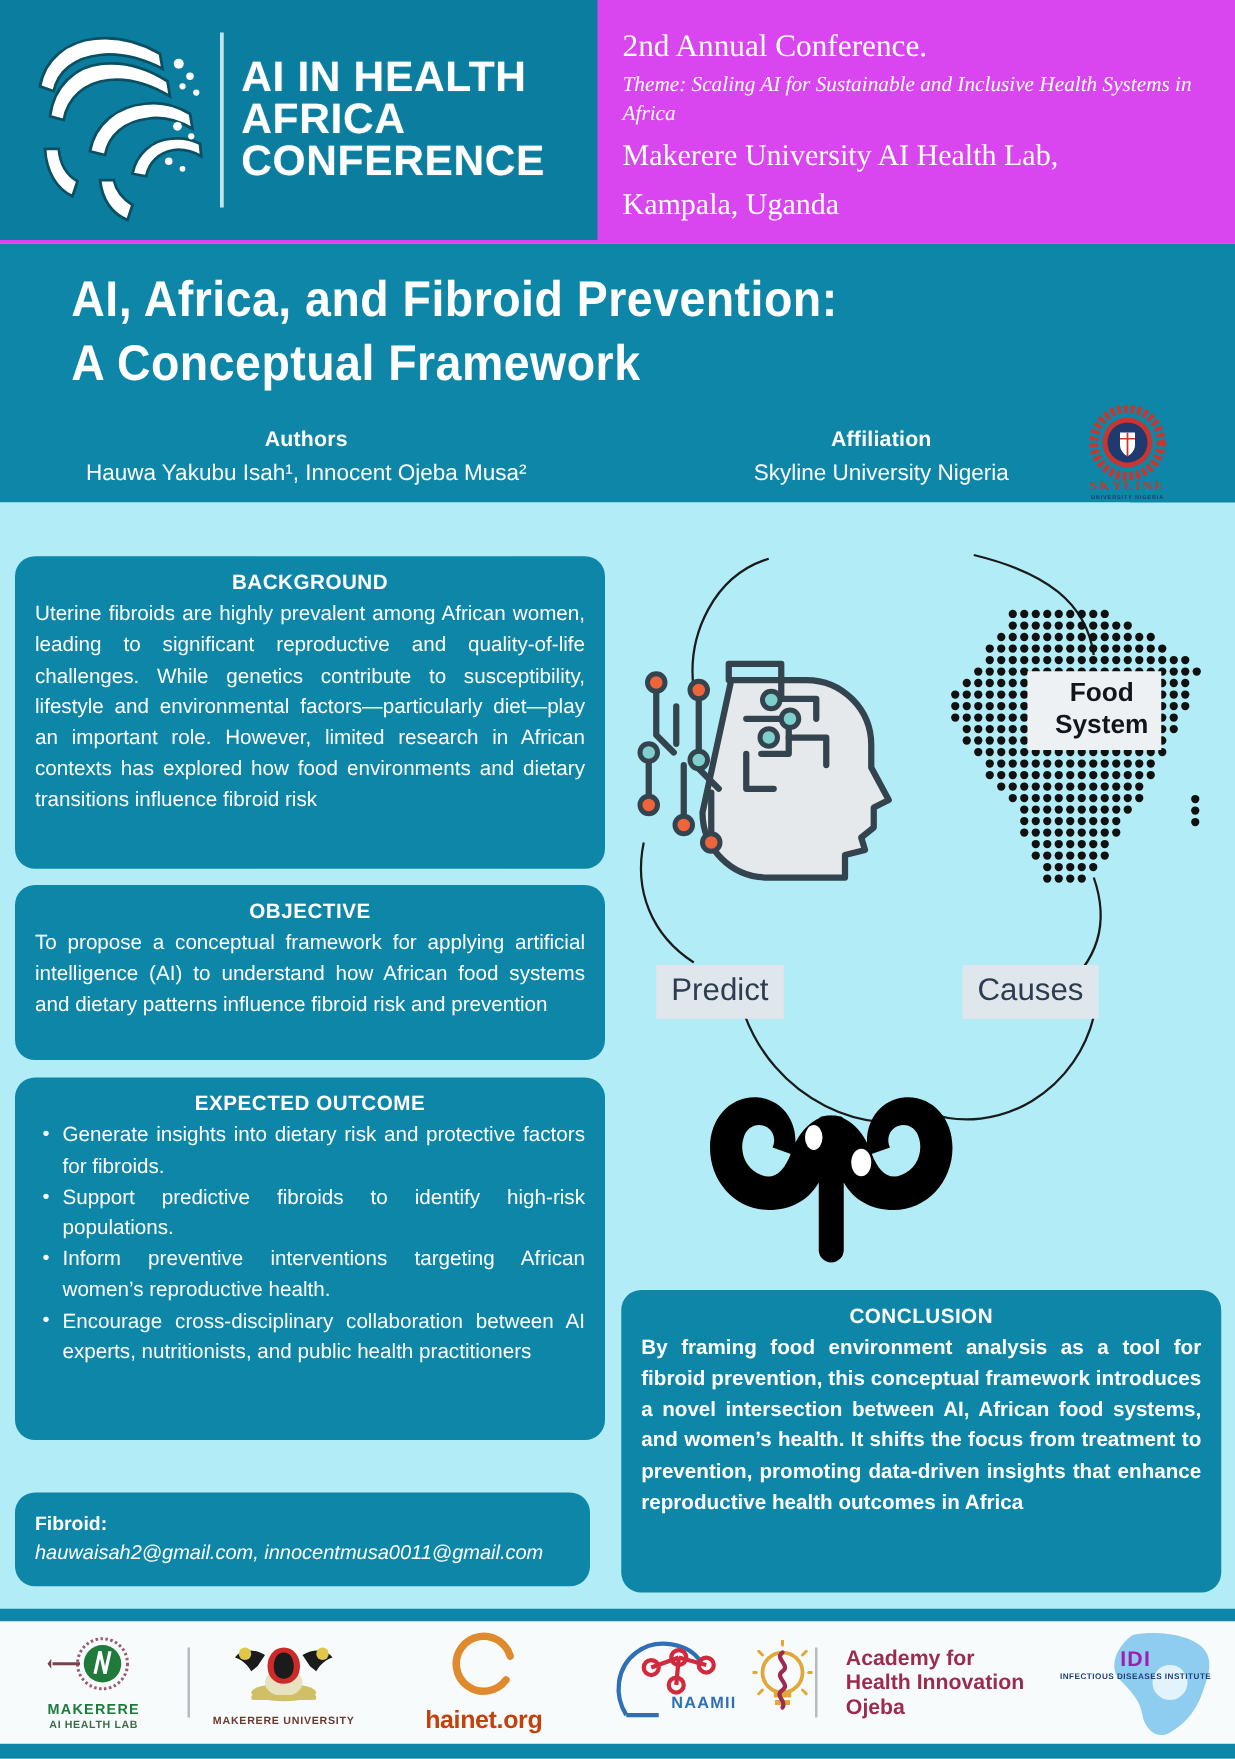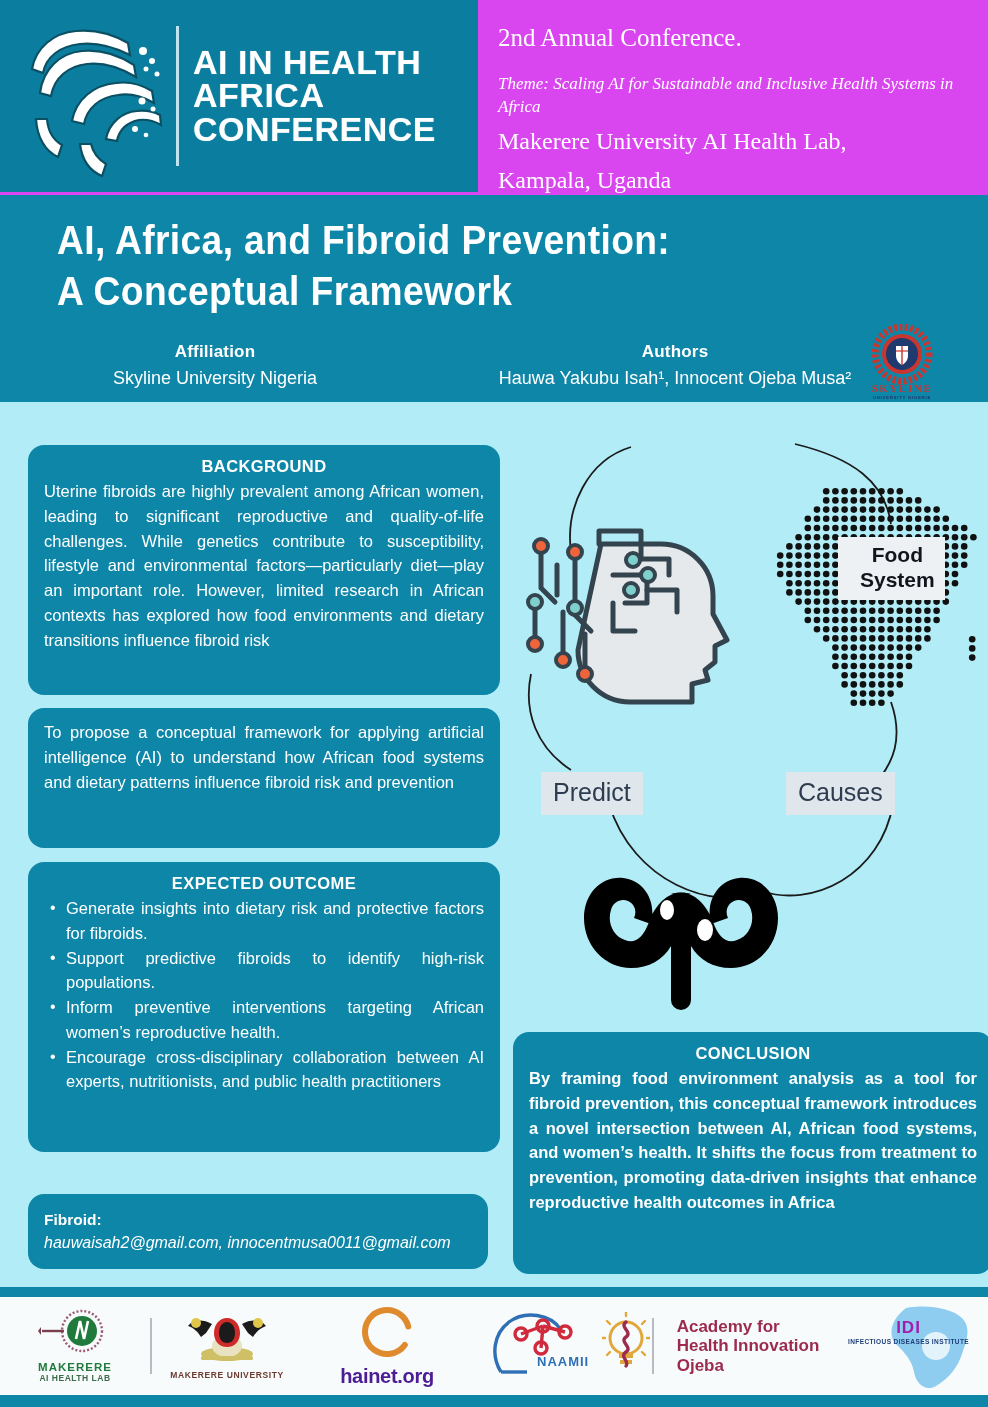--- a/index.html
+++ b/index.html
@@ -43,21 +43,21 @@
   }
   .conf-info {
     position: absolute; left: 498px; top: 22px;
     width: 478px;
     color: #ffffff;
     font-family: "Liberation Serif", serif;
   }
   .conf-line1 { font-size: 25px; line-height: 1.25; }
   .conf-theme {
     font-size: 17px; font-style: italic; line-height: 1.35;
-    margin-top: 20px;
+    margin-top: 4px;
   }
   .conf-venue { font-size: 24px; line-height: 1.35; margin-top: 6px; }
 
   
   .title-band {
     position: absolute; left: 0; top: 195px;
     width: 988px; height: 207px;
     background: #0e86a8;
   }
   .poster-title {
@@ -84,21 +84,21 @@
     letter-spacing: 0.2px;
   }
   .meta-body { font-size: 18px; line-height: 1.5; }
   .skyline-logo {
     position: absolute; left: 862px; top: 324px;
     width: 80px; height: 78px;
   }
 
   
   .body-area {
-    position: absolute; left: 16px; top: 402px;
+    position: absolute; left: 0; top: 402px;
     width: 904px; height: 885px;
     background: #b2edf7;
   }
 
   .card {
     position: absolute;
     background: #0e86a8;
     border-radius: 16px;
     color: #ffffff;
     padding: 12px 16px 14px 16px;
@@ -188,21 +188,21 @@
     height: 92px;
   }
   .fsep { width: 2px; height: 56px; background: #b8bcc2; flex: none; }
   .flogo-text {
     font-family: "Liberation Sans", sans-serif;
     text-align: center;
   }
   .mak-title { font-size: 11.5px; font-weight: 700; color: #1f7a3c; letter-spacing: 1px; }
   .mak-sub { font-size: 8.5px; font-weight: 700; color: #3f6b4c; letter-spacing: 0.5px; }
   .muk-sub { font-size: 8.5px; font-weight: 700; color: #6b3a30; letter-spacing: 0.6px; }
-  .hainet-text { font-size: 20px; font-weight: 700; color: #4c1d95; letter-spacing: -0.3px; }
+  .hainet-text { font-size: 20px; font-weight: 700; color: #c2410c; letter-spacing: -0.3px; }
   .acad-text {
     font-size: 17px; font-weight: 700; color: #9c2b4e;
     line-height: 1.14; text-align: left;
   }
   .idi-main { font-family: Liberation Sans, sans-serif; font-size: 17px; font-weight: 700; color: #a21caf; letter-spacing: 1px; }
   .idi-sub { font-size: 6.5px; font-weight: 700; color: #1f3f7a; line-height: 1.35; letter-spacing: 0.4px; }
 </style>
 </head>
 <body>
 
@@ -246,27 +246,27 @@
     </div>
   </div>
 
   <div class="title-band">
     <div class="poster-title">
       <div>AI, Africa, and Fibroid Prevention:</div>
       <div>A Conceptual Framework</div>
     </div>
 
     <div class="meta-row">
+      <div class="meta-col authors">
+        <div class="meta-head">Authors</div>
+        <div class="meta-body">Hauwa Yakubu Isah¹, Innocent Ojeba Musa²</div>
+      </div>
       <div class="meta-col affil">
         <div class="meta-head">Affiliation</div>
         <div class="meta-body">Skyline University Nigeria</div>
-      </div>
-      <div class="meta-col authors">
-        <div class="meta-head">Authors</div>
-        <div class="meta-body">Hauwa Yakubu Isah¹, Innocent Ojeba Musa²</div>
       </div>
     </div>
   </div>
 
   <svg class="skyline-logo" viewBox="0 0 80 78">
     <circle cx="40" cy="30" r="27" fill="none" stroke="#c8362f" stroke-width="7" stroke-dasharray="3 2.4"></circle>
     <circle cx="40" cy="30" r="20" fill="#c8362f"></circle>
     <circle cx="40" cy="30" r="16" fill="#1e3a6e"></circle>
     <path d="M34 22 h12 v10 c0 6 -6 9 -6 9 s-6 -3 -6 -9 z" fill="#ffffff"></path>
     <path d="M40 22 v19" stroke="#c8362f" stroke-width="1.4"></path>
@@ -276,20 +276,21 @@
   </svg>
 
   <div class="body-area">
 
     <div class="card" id="card-background">
       <div class="card-title">BACKGROUND</div>
       <div class="card-body">Uterine fibroids are highly prevalent among African women, leading to significant reproductive and quality-of-life challenges. While genetics contribute to susceptibility, lifestyle and environmental factors—particularly diet—play an important role. However, limited research in African contexts has explored how food environments and dietary transitions influence fibroid risk</div>
     </div>
 
     <div class="card" id="card-objective">
+      <div class="card-title">OBJECTIVE</div>
       <div class="card-body">To propose a conceptual framework for applying artificial intelligence (AI) to understand how African food systems and dietary patterns influence fibroid risk and prevention</div>
     </div>
 
     <div class="card" id="card-outcome">
       <div class="card-title">EXPECTED OUTCOME</div>
       <ul class="bullets">
         <li>Generate insights into dietary risk and protective factors for fibroids.</li>
         <li>Support predictive fibroids to identify high-risk populations.</li>
         <li>Inform preventive interventions targeting African women’s reproductive health.</li>
         <li>Encourage cross-disciplinary collaboration between AI experts, nutritionists, and public health practitioners</li>

